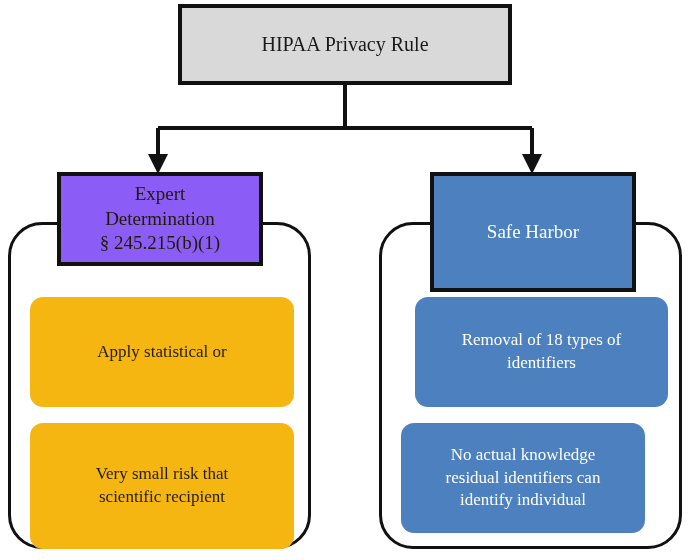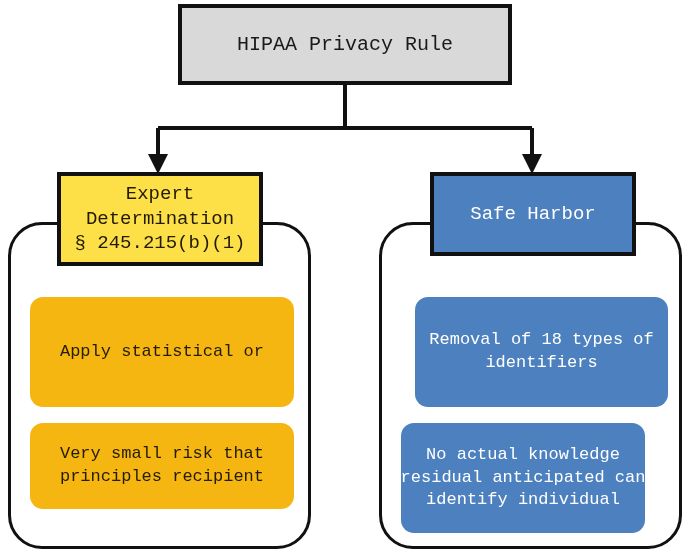--- a/index.html
+++ b/index.html
@@ -5,21 +5,21 @@
   html, body {
     margin: 0;
     padding: 0;
     background: #ffffff;
   }
   #diagram {
     position: relative;
     width: 690px;
     height: 560px;
     background: #ffffff;
-    font-family: Liberation Mono, monospace;
+    font-family: Liberation Serif, serif;
     overflow: hidden;
   }
 
   
   #connectors {
     position: absolute;
     left: 0;
     top: 0;
     width: 690px;
     height: 560px;
@@ -66,25 +66,25 @@
     flex-direction: column;
     align-items: center;
     justify-content: center;
     line-height: 1.3;
     font-size: 19px;
     z-index: 3;
   }
   .branch-head .line { white-space: nowrap; }
   #head-left {
     left: 57px; top: 172px; width: 206px; height: 94px;
-    background: #fde047;
+    background: #8b5cf6;
     color: #221a05;
   }
   #head-right {
-    left: 430px; top: 172px; width: 206px; height: 84px;
+    left: 430px; top: 172px; width: 206px; height: 120px;
     background: #4c80be;
     color: #ffffff;
   }
 
   
   .item-box {
     position: absolute;
     box-sizing: border-box;
     border-radius: 13px;
     display: flex;
@@ -94,21 +94,21 @@
     line-height: 1.34;
     font-size: 17px;
     z-index: 2;
     padding: 0 8px;
   }
   .item-box .line { white-space: nowrap; }
   .item-gold { background: #f5b611; color: #241c06; }
   .item-blue { background: #4c80be; color: #ffffff; }
 
   #left-item-0  { left: 30px;  top: 297px; width: 264px; height: 110px; }
-  #left-item-1  { left: 30px;  top: 423px; width: 264px; height: 86px; }
+  #left-item-1  { left: 30px;  top: 423px; width: 264px; height: 126px; }
   #right-item-0 { left: 415px; top: 297px; width: 253px; height: 110px; }
   #right-item-1 { left: 401px; top: 423px; width: 244px; height: 110px; }
 </style>
 </head>
 <body>
 
 <div id="diagram">
 
   <svg id="connectors" viewBox="0 0 690 560" xmlns="http://www.w3.org/2000/svg">
     <g stroke="#111111" stroke-width="4" fill="none">
@@ -133,31 +133,31 @@
     <span class="line">Determination</span>
     <span class="line">§ 245.215(b)(1)</span>
   </div>
 
   <div class="item-box item-gold" id="left-item-0">
     <span class="line">Apply statistical or</span>
   </div>
 
   <div class="item-box item-gold" id="left-item-1">
     <span class="line">Very small risk that</span>
-    <span class="line">principles recipient</span>
+    <span class="line">scientific recipient</span>
   </div>
 
   <div class="branch-head" id="head-right">
     <span class="line">Safe Harbor</span>
   </div>
 
   <div class="item-box item-blue" id="right-item-0">
     <span class="line">Removal of 18 types of</span>
     <span class="line">identifiers</span>
   </div>
 
   <div class="item-box item-blue" id="right-item-1">
     <span class="line">No actual knowledge</span>
-    <span class="line">residual anticipated can</span>
+    <span class="line">residual identifiers can</span>
     <span class="line">identify individual</span>
   </div>
 
 </div>
 
 </body></html>

